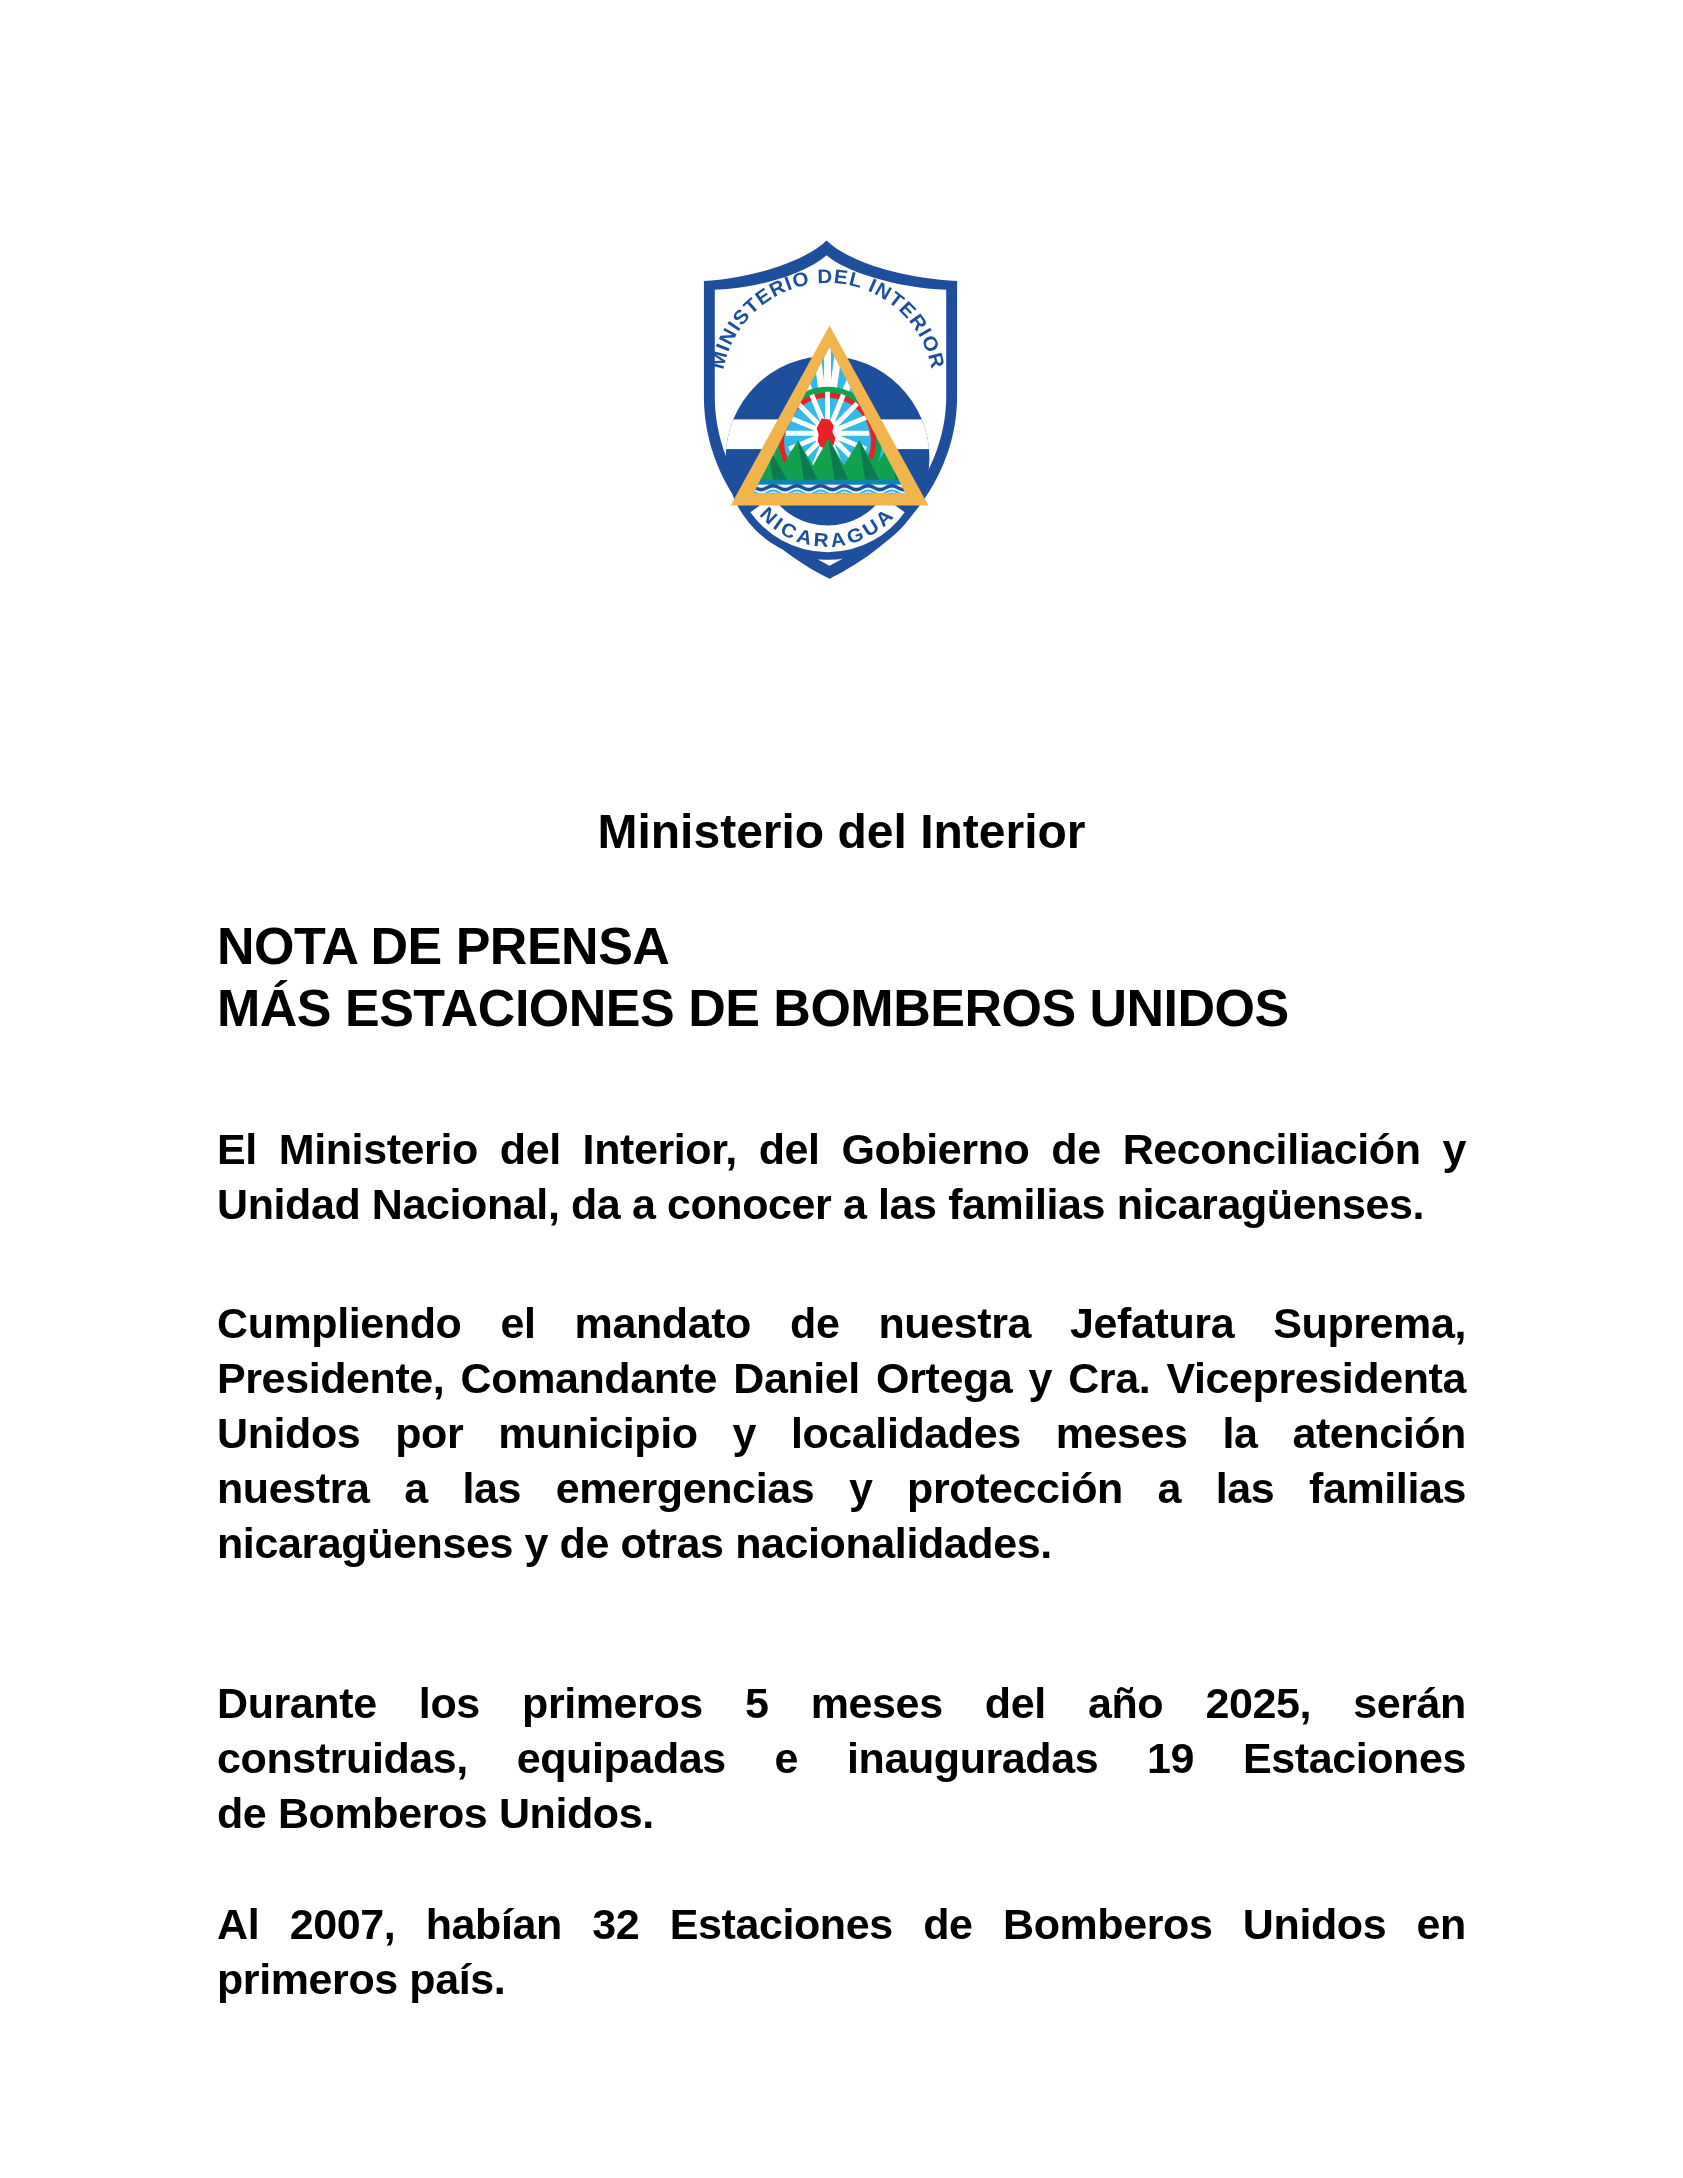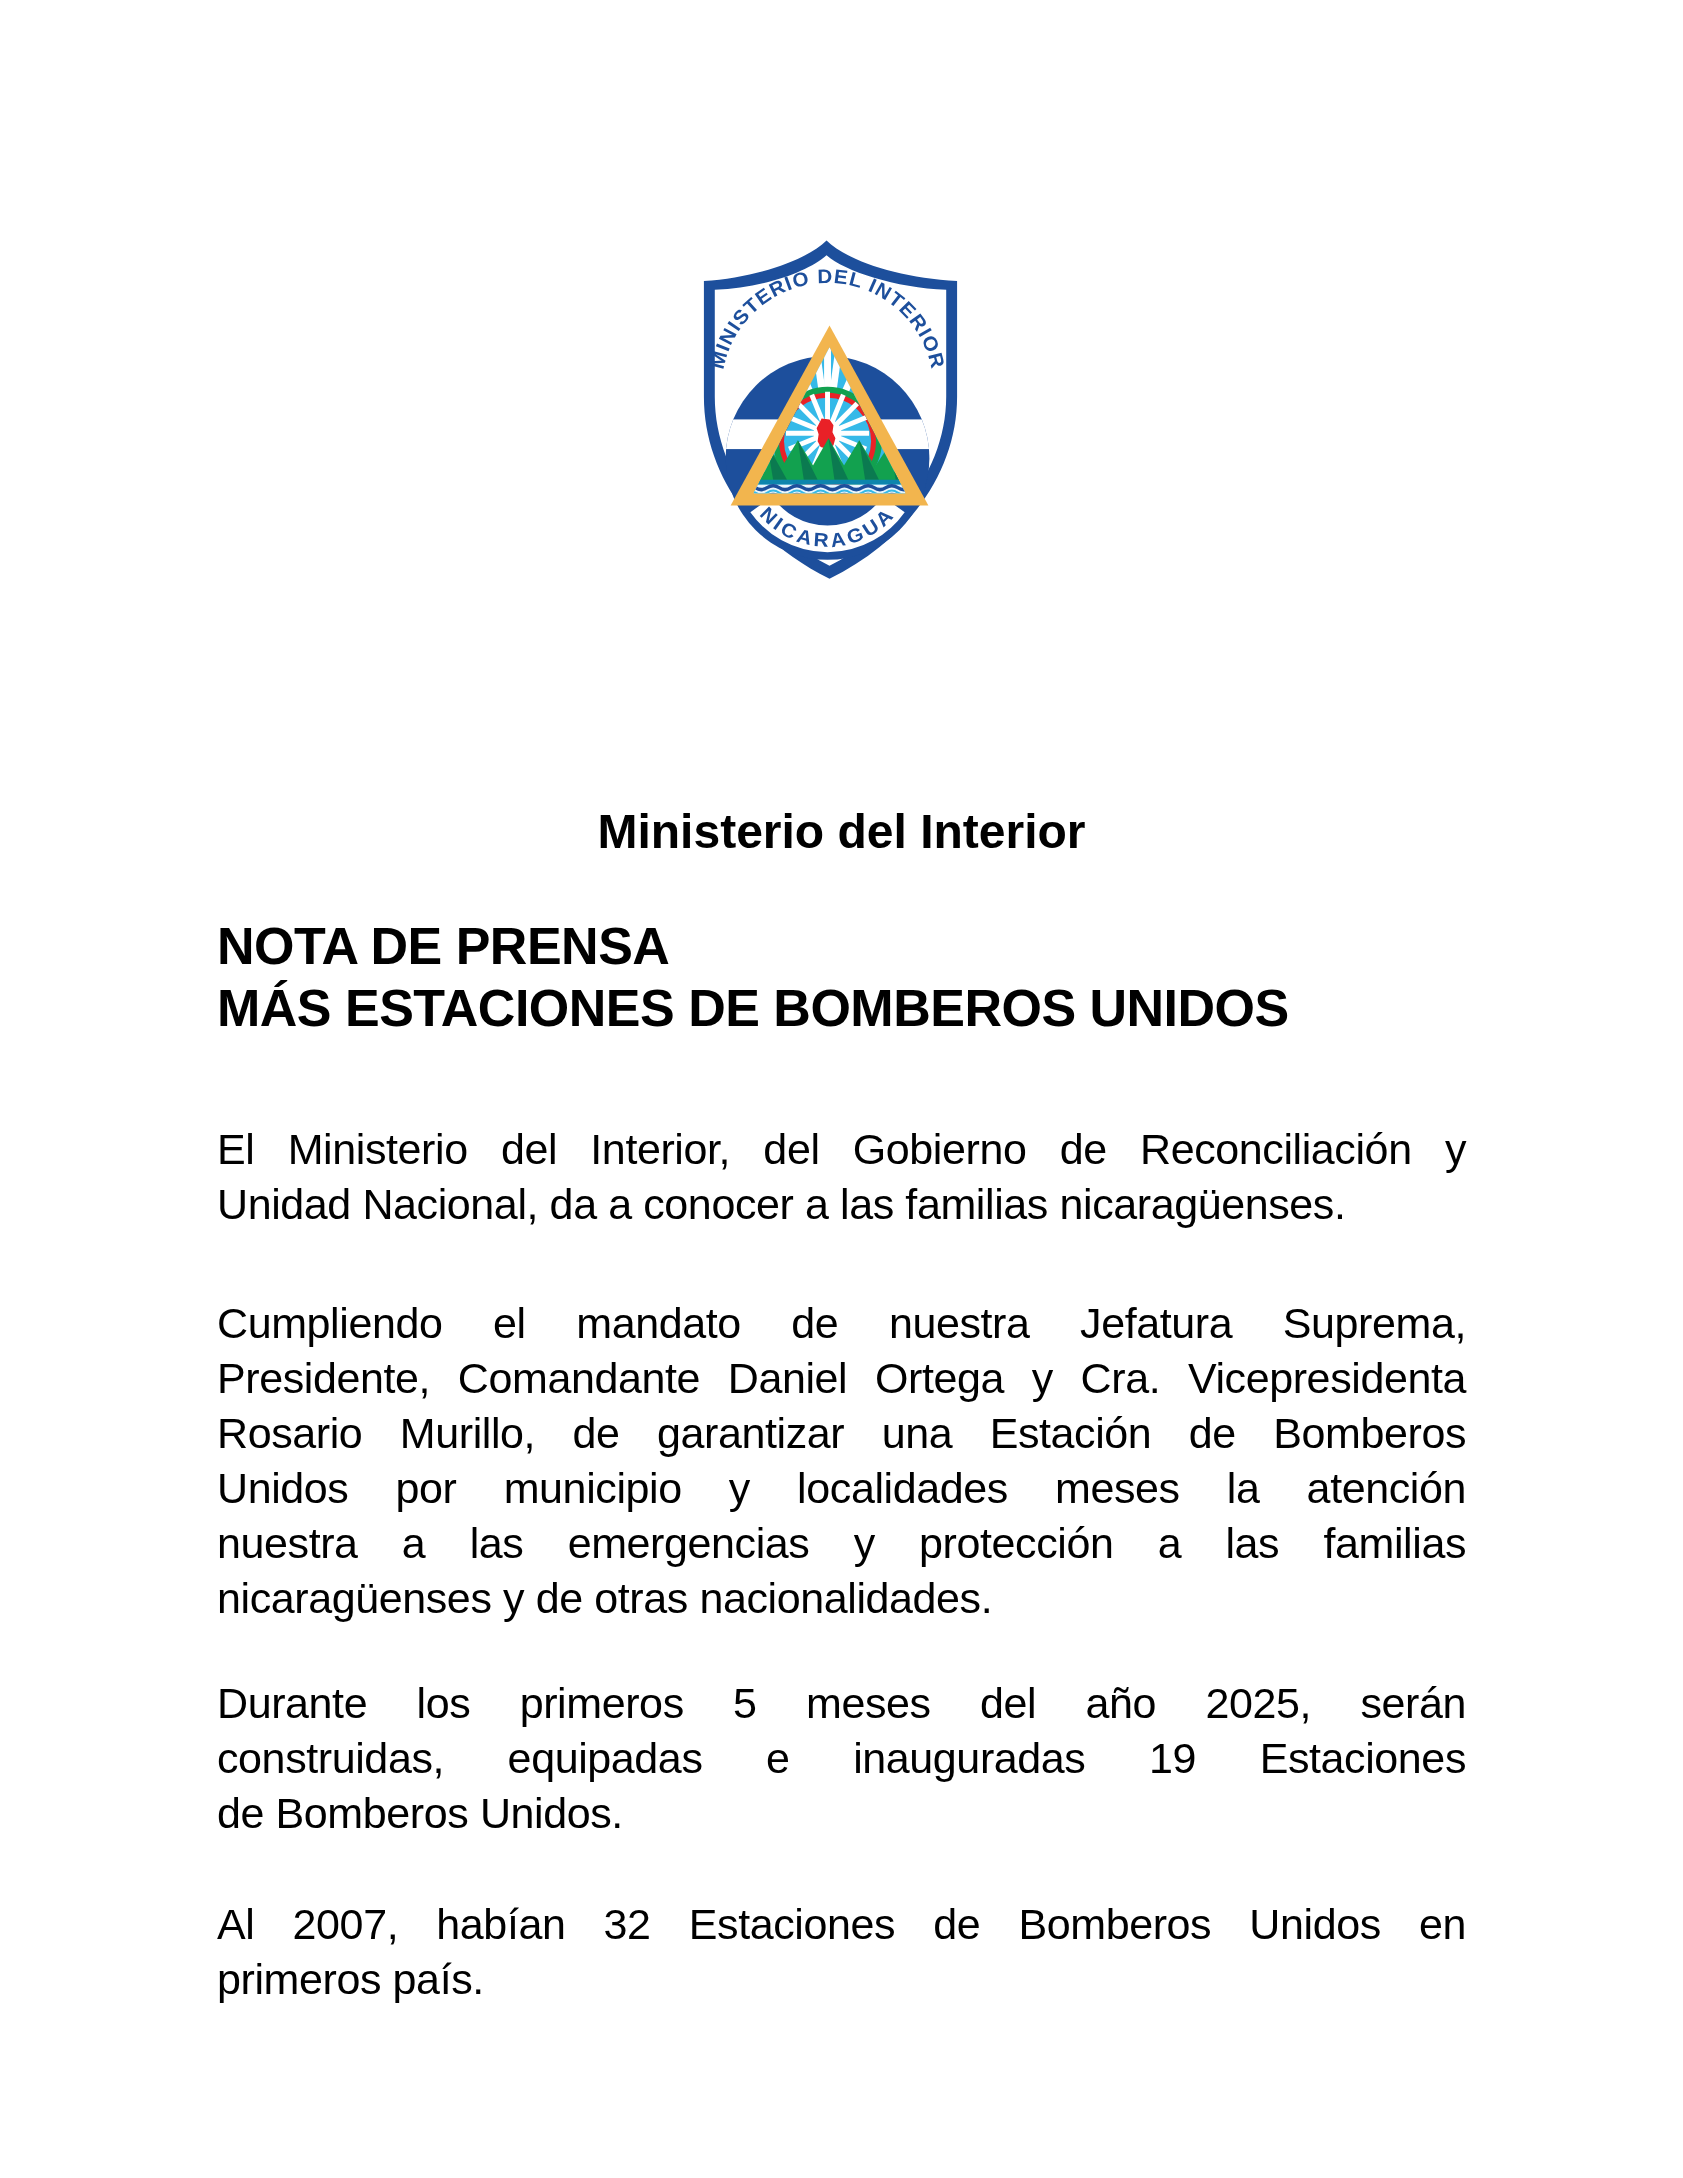--- a/index.html
+++ b/index.html
@@ -28,21 +28,21 @@
     left:217px; top:915px; width:1249px;
     font-size:52px; line-height:62px;
     font-weight:bold;
     letter-spacing:-0.5px;
     white-space:nowrap;
   }
   .para {
     position:absolute;
     left:217px; width:1249px;
     font-size:43px; line-height:55px;
-    font-weight:normal;
+    font-weight:bold;
     letter-spacing:-0.4px;
   }
   .p1 { top:1122px; }
   .p2 { top:1288px;margin-top:8px; }
   .p3 { top:1676px; }
   .p4 { top:1897px; }
   .jline { text-align:justify; text-align-last:justify; }
   .jline.last { text-align:justify; text-align-last:left; }
 </style>
 </head>
@@ -154,21 +154,20 @@
   </div>
 
   <div class="para p1">
     <div class="jline">El Ministerio del Interior, del Gobierno de Reconciliación y</div>
     <div class="jline last">Unidad Nacional, da a conocer a las familias nicaragüenses.</div>
   </div>
 
   <div class="para p2">
     <div class="jline">Cumpliendo el mandato de nuestra Jefatura Suprema,</div>
     <div class="jline">Presidente, Comandante Daniel Ortega y Cra. Vicepresidenta</div>
-    <div class="jline">Rosario Murillo, de garantizar una Estación de Bomberos</div>
     <div class="jline">Unidos por municipio y localidades meses la atención</div>
     <div class="jline">nuestra a las emergencias y protección a las familias</div>
     <div class="jline last">nicaragüenses y de otras nacionalidades.</div>
   </div>
 
   <div class="para p3">
     <div class="jline">Durante los primeros 5 meses del año 2025, serán</div>
     <div class="jline">construidas, equipadas e inauguradas 19 Estaciones</div>
     <div class="jline last">de Bomberos Unidos.</div>
   </div>

